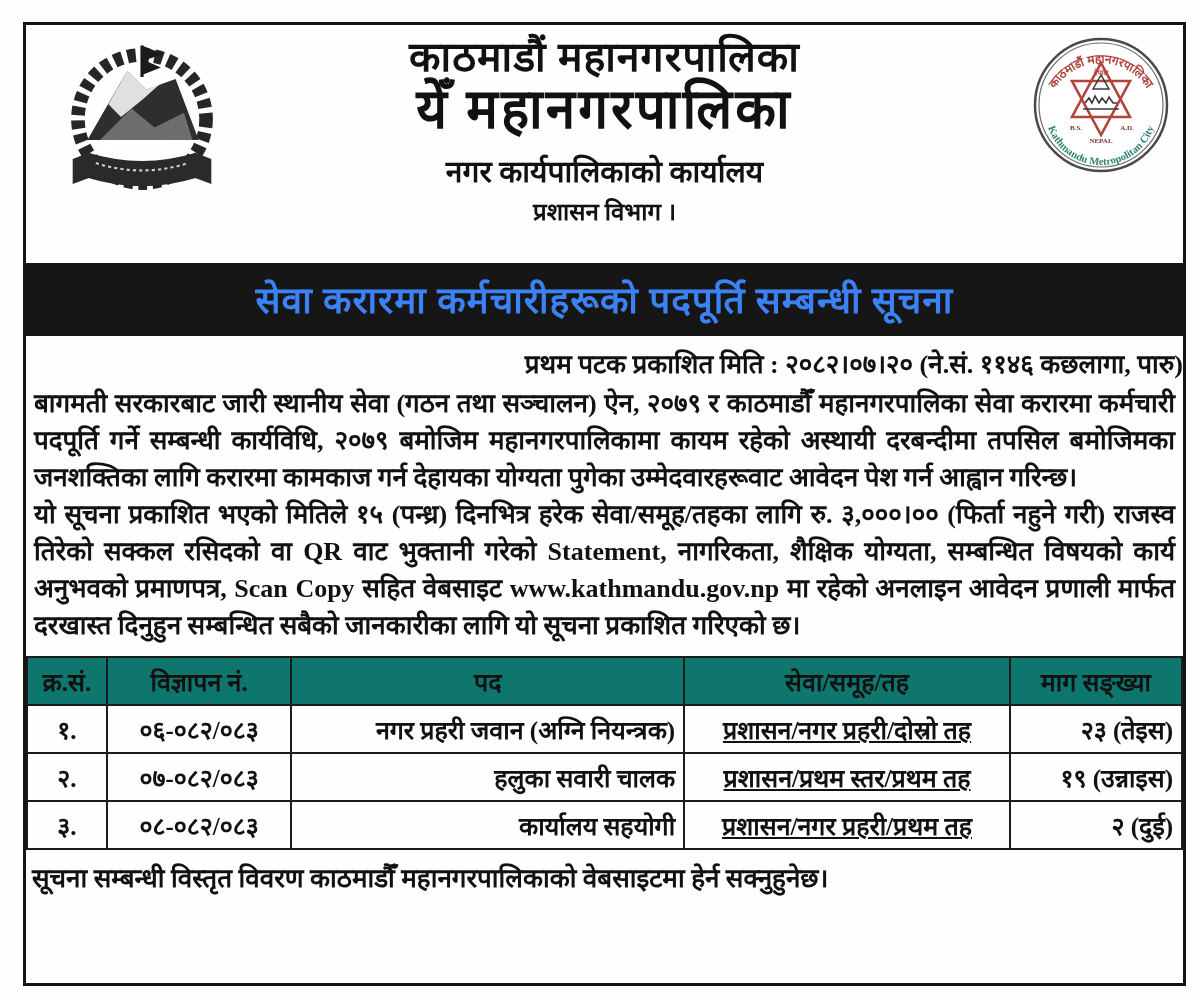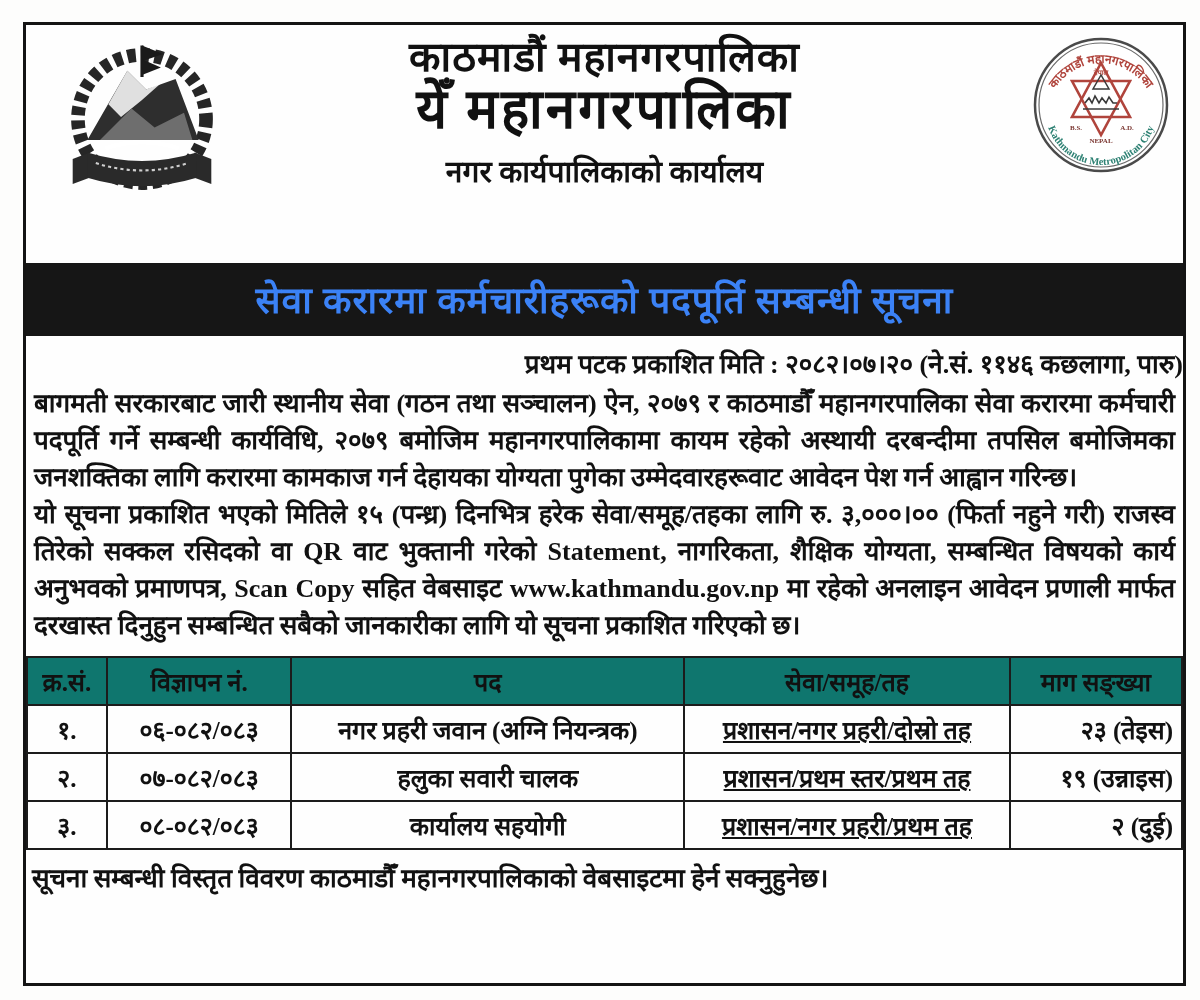--- a/index.html
+++ b/index.html
@@ -68,21 +68,21 @@
   }
   table.vacancy th, table.vacancy td {
     border: 2.5px solid #1c1c1c;
     font-size: 25px;
     font-weight: 800;
     padding: 6px 8px;
   }
   table.vacancy th { background: #0f766e; text-align: center; }
   td.c-sn    { width: 6.9%;  text-align: center; }
   td.c-advno { width: 16%;   text-align: center; }
-  td.c-post  { width: 34%;   text-align: center; }
+  td.c-post  { width: 34%;   text-align: right; }
   td.c-svc   { width: 28.2%; text-align: center; text-decoration: underline; }
   td.c-qty   { width: 14.9%; text-align: right; }
   
   .footer-note {
     font-size: 26px;
     font-weight: 800;
     text-align: left;
     padding: 9px 18px 0 6px;
   }
 </style>
@@ -134,20 +134,21 @@
       <text x="96" y="95" font-size="7" font-weight="bold" fill="#7a3530" text-anchor="middle">A.D.</text>
       <text x="70" y="108" font-size="7" font-weight="bold" fill="#7a3530" text-anchor="middle">NEPAL</text>
       <text font-size="10.5" font-weight="bold" fill="#2f8274">
         <textPath href="#sealBottomArc" startOffset="50%" text-anchor="middle">Kathmandu Metropolitan City</textPath>
       </text>
     </svg>
 
     <div class="org-name">काठमाडौं महानगरपालिका</div>
     <div class="org-newari">येँ महानगरपालिका</div>
     <div class="office-line">नगर कार्यपालिकाको कार्यालय</div>
+    <div class="dept-line">प्रशासन विभाग ।</div>
   </div>
 
   <div class="banner">सेवा करारमा कर्मचारीहरूको पदपूर्ति सम्बन्धी सूचना</div>
 
   <div class="pub-line">प्रथम पटक प्रकाशित मिति : २०८२।०७।२० (ने.सं. ११४६ कछलागा, पारु)</div>
 
   <div class="body-text">
     <p class="para">बागमती सरकारबाट जारी स्थानीय सेवा (गठन तथा सञ्चालन) ऐन, २०७९ र काठमाडौँ महानगरपालिका सेवा करारमा कर्मचारी पदपूर्ति गर्ने सम्बन्धी कार्यविधि, २०७९ बमोजिम महानगरपालिकामा कायम रहेको अस्थायी दरबन्दीमा तपसिल बमोजिमका जनशक्तिका लागि करारमा कामकाज गर्न देहायका योग्यता पुगेका उम्मेदवारहरूवाट आवेदन पेश गर्न आह्वान गरिन्छ।</p>
     <p class="para">यो सूचना प्रकाशित भएको मितिले १५ (पन्ध्र) दिनभित्र हरेक सेवा/समूह/तहका लागि रु. ३,०००।०० (फिर्ता नहुने गरी) राजस्व तिरेको सक्कल रसिदको वा QR वाट भुक्तानी गरेको Statement, नागरिकता, शैक्षिक योग्यता, सम्बन्धित विषयको कार्य अनुभवको प्रमाणपत्र, Scan Copy सहित वेबसाइट www.kathmandu.gov.np मा रहेको अनलाइन आवेदन प्रणाली मार्फत दरखास्त दिनुहुन सम्बन्धित सबैको जानकारीका लागि यो सूचना प्रकाशित गरिएको छ।</p>
   </div>

